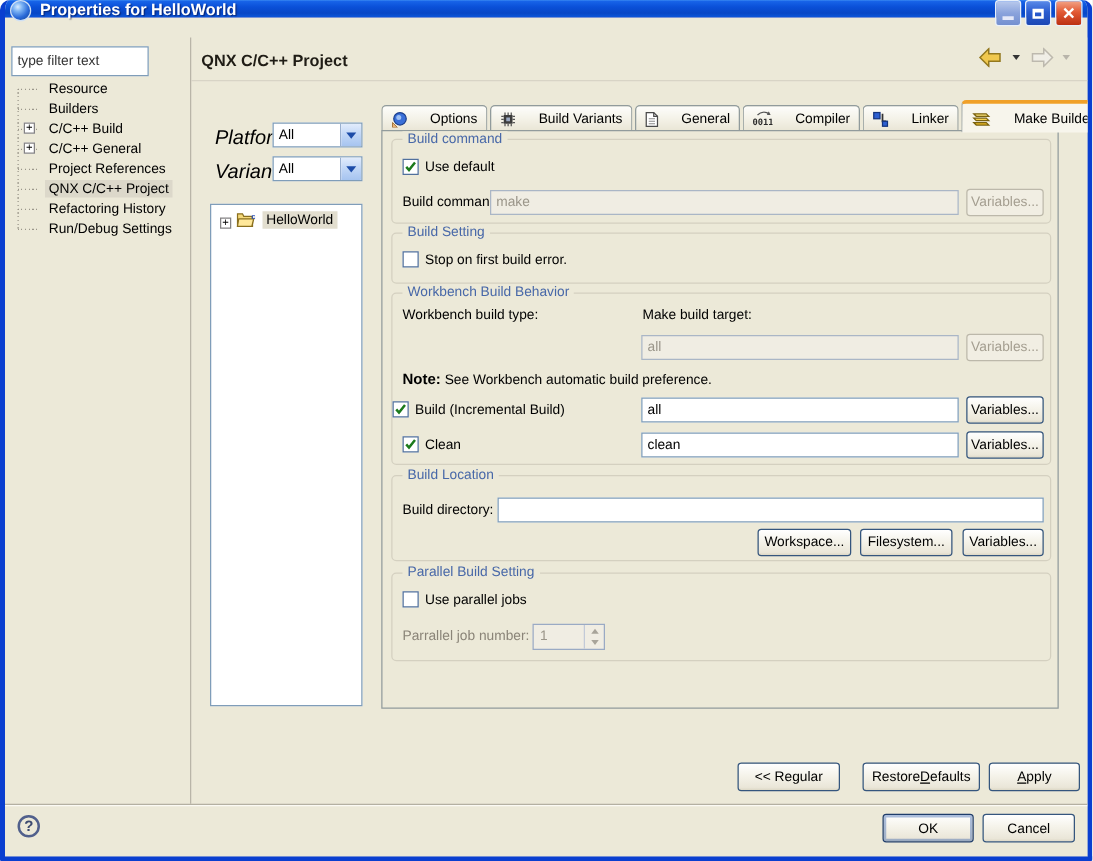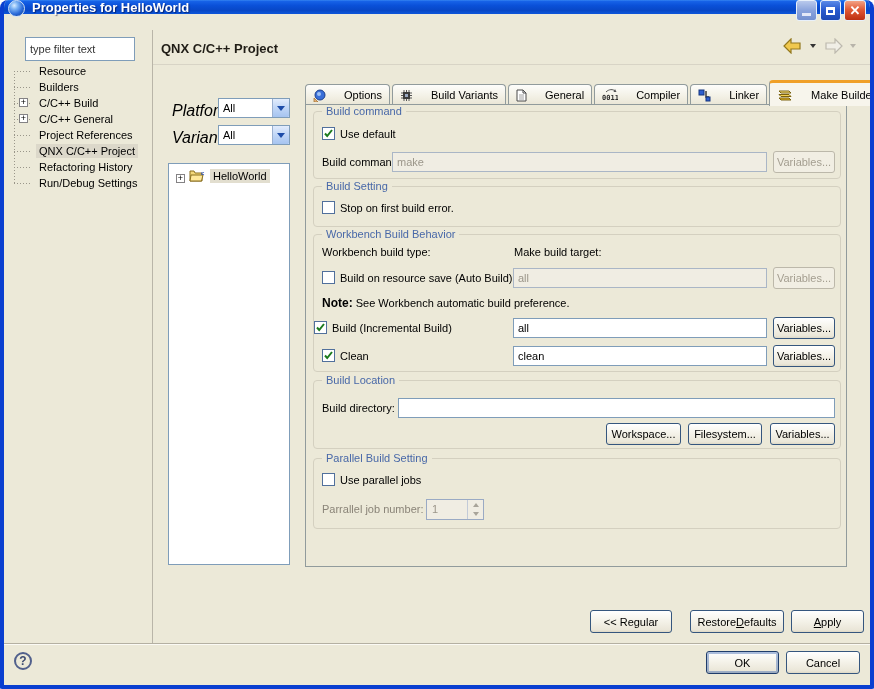--- a/index.html
+++ b/index.html
@@ -23,21 +23,21 @@
     display:flex; align-items:center; justify-content:center; color:#fff; font-size:11px; font-weight:bold; }
   .winbtn.min { background:linear-gradient(180deg,#b9c9ec,#8aa3dc 50%,#7490d0); color:#dfe6f8; }
   .winbtn.max { background:linear-gradient(180deg,#5a8ae8,#2a5cd0 45%,#1c48b4); }
   .winbtn.close { background:linear-gradient(180deg,#f2a285,#e25a35 45%,#bc3012); width:22px; }
   .min-glyph { width:9px; height:3px; background:#e4e8f8; margin-top:8px; }
   .max-glyph { width:9px; height:8px; border:2px solid #fff; border-top-width:3px; }
   .x-glyph { font-size:13px; line-height:1; }
   
   .body { position:absolute; top:30px; left:0; right:0; bottom:0; background:#ece9d8; }
   
-  .filter-input { position:absolute; left:21px; top:7px; width:110px; height:19px;
+  .filter-input { position:absolute; left:5px; top:7px; width:110px; height:19px;
     border:1px solid #7f9db9; background:#fff; font-size:11px; padding:11px 4px; color:#333;
     font-family:"Liberation Sans",sans-serif; }
   .tree { position:absolute; left:0; top:33px; width:146px; }
   .tree::before { content:""; position:absolute; left:10px; top:8px; bottom:8px; width:1px;
     background:repeating-linear-gradient(to bottom,#9a968a 0 1px,transparent 1px 3px); }
   .trow { position:relative; height:16px; display:flex; align-items:center; font-size:11px; padding-left:32px; white-space:nowrap; }
   .trow::before { content:""; position:absolute; left:10px; top:8px; width:18px; height:1px;
     background:repeating-linear-gradient(to right,#9a968a 0 1px,transparent 1px 3px); }
   .plusbox { position:absolute; left:15px; top:3px; width:9px; height:9px; background:#fff;
     border:1px solid #848284; font-size:9px; line-height:7px; text-align:center; color:#000; z-index:2; }
@@ -268,24 +268,20 @@
         <div class="cbrow" style="left:8px; top:14px;">
           <span class="cb"></span>
           <span>Stop on first build error.</span>
         </div>
       </div>
 
       <div class="grp" style="left:7px; top:129px; width:528px; height:138px;">
         <span class="legend">Workbench Build Behavior</span>
         <div class="flabel" style="left:8px; top:11px;">Workbench build type:</div>
         <div class="flabel" style="left:200px; top:11px;">Make build target:</div>
-        <div class="cbrow" style="left:8px; top:36px;">
-          <span class="cb"></span>
-          <span>Build on resource save (Auto Build)</span>
-        </div>
         <div class="field dis" style="left:199px; top:33px; width:254px;">all</div>
         <div class="btn dis" style="left:459px; top:32px; width:62px;">Variables...</div>
         <div class="note" style="left:8px; top:61px;">
           <b>Note:</b>
           <span>See Workbench automatic build preference.</span>
         </div>
         <div class="cbrow" style="left:0; top:86px;">
           <span class="cb">
             <svg width="11" height="11" viewBox="0 0 11 11">
                 <path d="M2 5.5 L4.2 8 L9 2" stroke="#1c7a1c" stroke-width="2" fill="none"></path>

